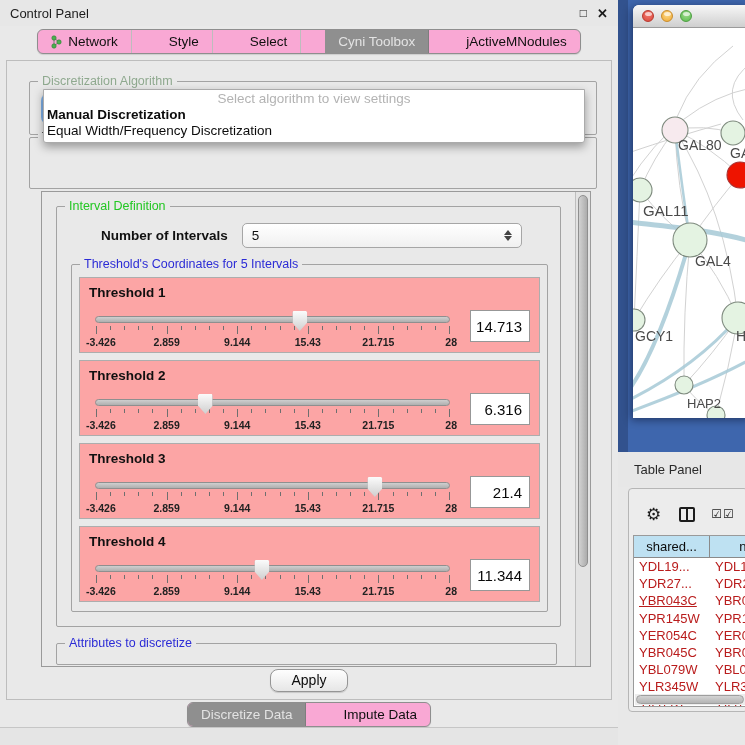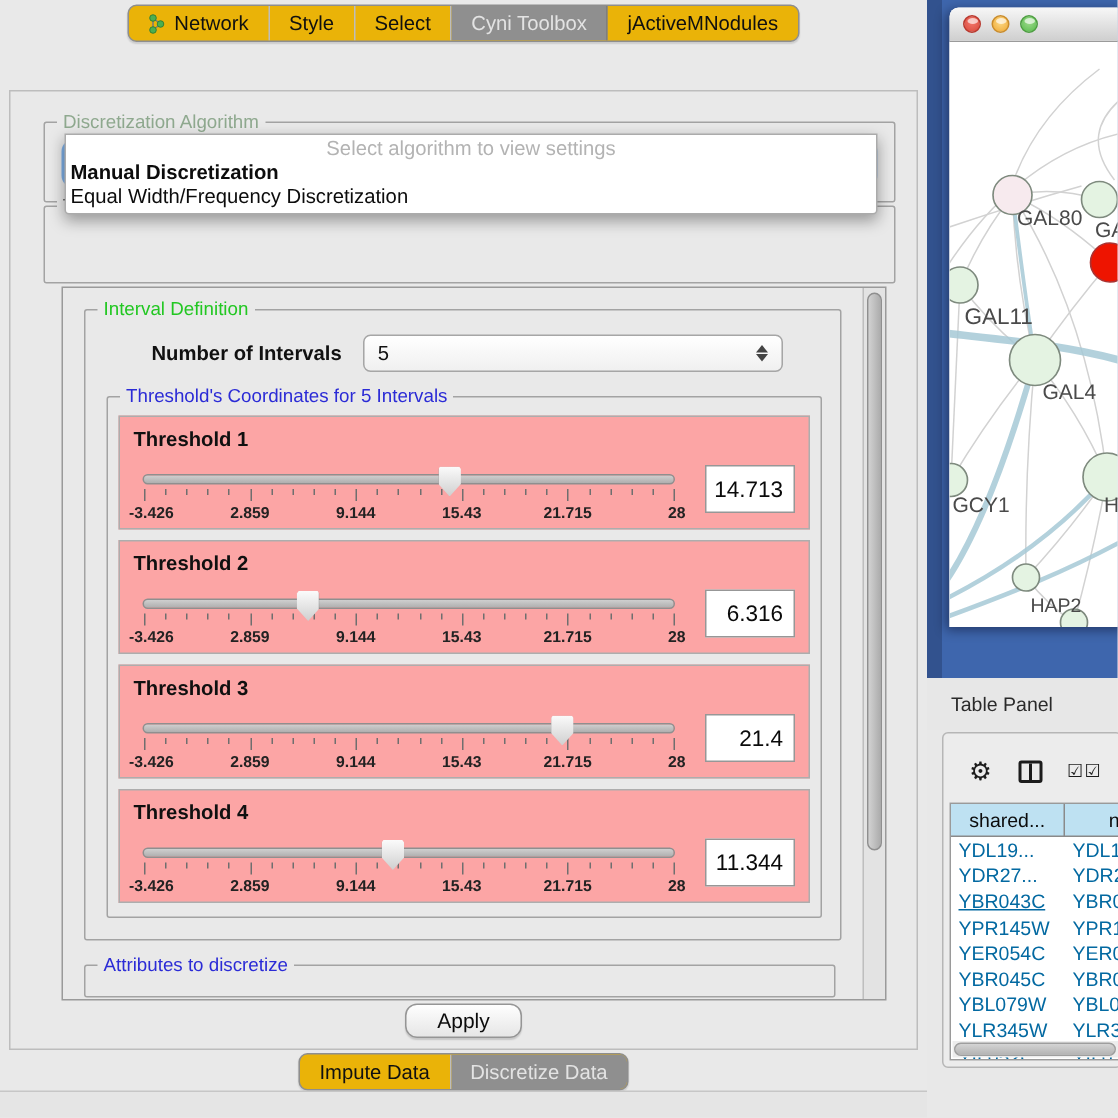--- a/index.html
+++ b/index.html
@@ -11,21 +11,21 @@
 
   .titlebar { height:26px; display:flex; align-items:center; padding:0 10px;
     font-size:13px; color:#1d1d1d; background:#E7E7E7; }
   .titlebar .spacer { flex:1; }
   .tb-icon { font-size:13px; color:#1a1a1a; margin-left:10px; cursor:default; line-height:1; }
   .tb-icon.float { font-size:12px; }
   .tb-icon.close { font-weight:bold; }
 
   .tabs-row { height:32px; display:flex; justify-content:center; align-items:flex-start; padding-top:3px; }
   .segmented { display:inline-flex; border:1px solid #8E8E8E; border-radius:6px;
-    background:#eab308; overflow:hidden; height:25px; box-shadow:0 1px 1px rgba(0,0,0,.12); }
+    background:#f9a8d4; overflow:hidden; height:25px; box-shadow:0 1px 1px rgba(0,0,0,.12);gap:24px; }
   .segment { display:flex; align-items:center; gap:6px; padding:0 13px; font-size:13.5px;
     color:#101010; border-right:1px solid #BDBDBD; white-space:nowrap; cursor:default; }
   .segment:last-child { border-right:none; }
   .segment.selected { background:#8F8F8F; color:#E3E3E3; border-right-color:#7e7e7e; }
 
   .content-panel { position:absolute; left:6px; right:6px; top:60px; height:640px;
     border:1px solid #BDBDBD; background:#E9E9E9; }
 
   .group { position:relative; border:1px solid #A3A3A3; border-radius:2px; background:#E9E9E9; }
   .group-title { position:absolute; top:-8px; left:8px; background:#E9E9E9; padding:0 4px;
@@ -128,32 +128,38 @@
   .icon-gear { font-size:17px; color:#1c1c1c; }
   .icon-cols { width:16px; height:15px; border:2px solid #1c1c1c; border-radius:2px; margin-left:18px; position:relative; }
   .icon-cols::after { content:""; position:absolute; left:50%; top:0; bottom:0; width:2px; background:#1c1c1c; transform:translateX(-50%); }
   .icon-checks { font-size:12px; color:#1c1c1c; margin-left:16px; letter-spacing:1px; }
   .tp-table { position:absolute; left:4px; top:46px; right:-1px; bottom:4px; background:#FFFFFF;
     border:1px solid #9A9A9A; overflow:hidden; }
   .tp-header { display:flex; }
   .th-cell { height:22px; background:#BEE1F2; border-right:1px solid #8A8A8A; border-bottom:1px solid #8A8A8A;
     font-size:13px; color:#0c0c0c; display:flex; align-items:center; justify-content:center; flex:none; }
   .tp-row { display:flex; height:17.2px; }
-  .td-cell { font-size:13px; color:#0369a1; padding-left:5px; line-height:17.2px; white-space:nowrap; overflow:hidden; flex:none; }
+  .td-cell { font-size:13px; color:#b91c1c; padding-left:5px; line-height:17.2px; white-space:nowrap; overflow:hidden; flex:none; }
   .hscroll { position:absolute; left:1px; right:1px; bottom:1px; height:11px; background:#EDEDED; }
   .hscroll .thumb { position:absolute; left:1px; top:1px; height:9px; width:108px; border-radius:5px;
     background:linear-gradient(#D4D4D4,#B4B4B4); border:1px solid #9E9E9E; }
 
   .net-icon { display:inline-block; }
 </style>
 </head>
 <body>
 
 <div class="left-panel">
 
+  <div class="titlebar">
+    <span>Control Panel</span>
+    <span class="spacer"></span>
+    <span class="tb-icon float">□</span>
+    <span class="tb-icon close">✕</span>
+  </div>
 
   <div class="tabs-row">
     <div class="segmented" id="top-tabs">
         <div class="segment">
           <svg width="11" height="14" class="net-icon">
             <line x1="3" y1="3" x2="8" y2="7" stroke="#7a7a7a"></line>
             <line x1="3" y1="11" x2="8" y2="7" stroke="#7a7a7a"></line>
             <line x1="3" y1="3" x2="3" y2="11" stroke="#7a7a7a"></line>
             <circle cx="3" cy="3" r="2.2" fill="#4CAF50" stroke="#2e7d32" stroke-width="0.6"></circle>
             <circle cx="8" cy="7" r="2.2" fill="#4CAF50" stroke="#2e7d32" stroke-width="0.6"></circle>
@@ -422,25 +428,25 @@
         </div>
     </div>
 
     <div class="apply-row">
       <button class="btn">Apply</button>
     </div>
   </div>
 
   <div class="bottom-tabs">
     <div class="segmented" id="bottom-tabs">
+        <div class="segment selected">
+          <span>Discretize Data</span>
+        </div>
         <div class="segment">
           <span>Impute Data</span>
-        </div>
-        <div class="segment selected">
-          <span>Discretize Data</span>
         </div>
       </div>
   </div>
   <div class="panel-bottom-line"></div>
   <div class="below-strip"></div>
 </div>
 
 <div class="right-panel">
   <div class="blue-area">
     <div class="blue-strip"></div>

